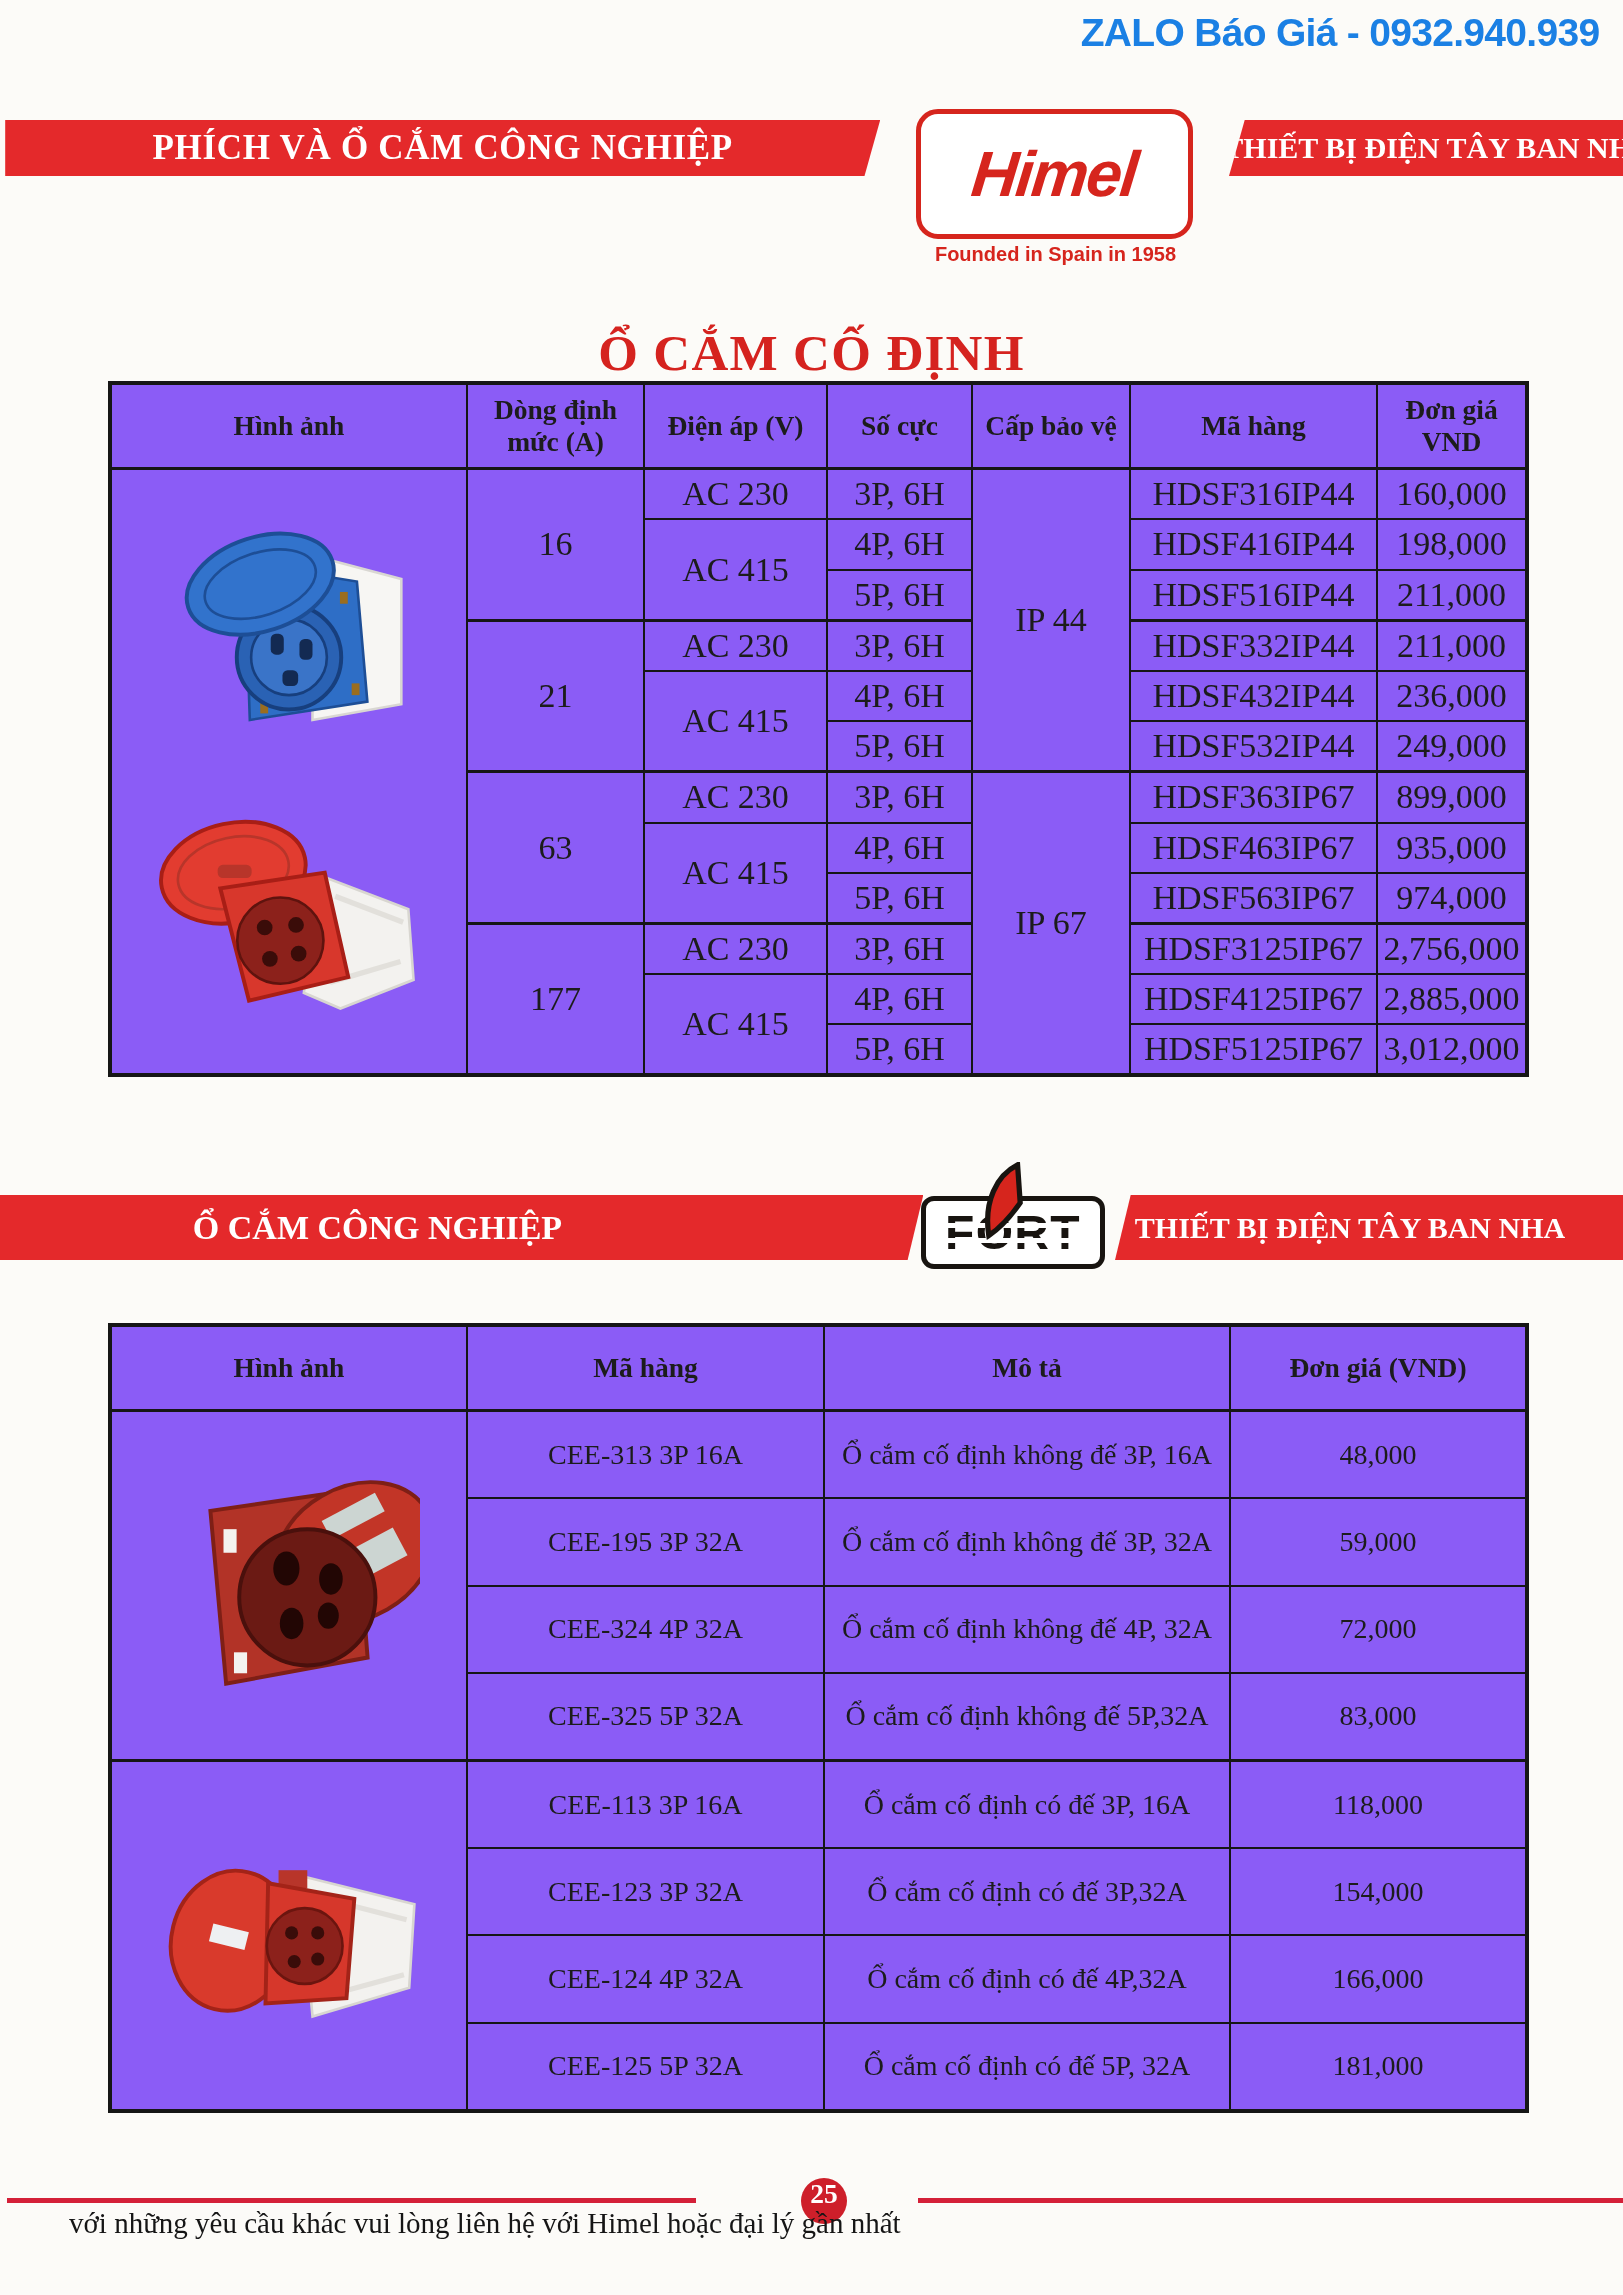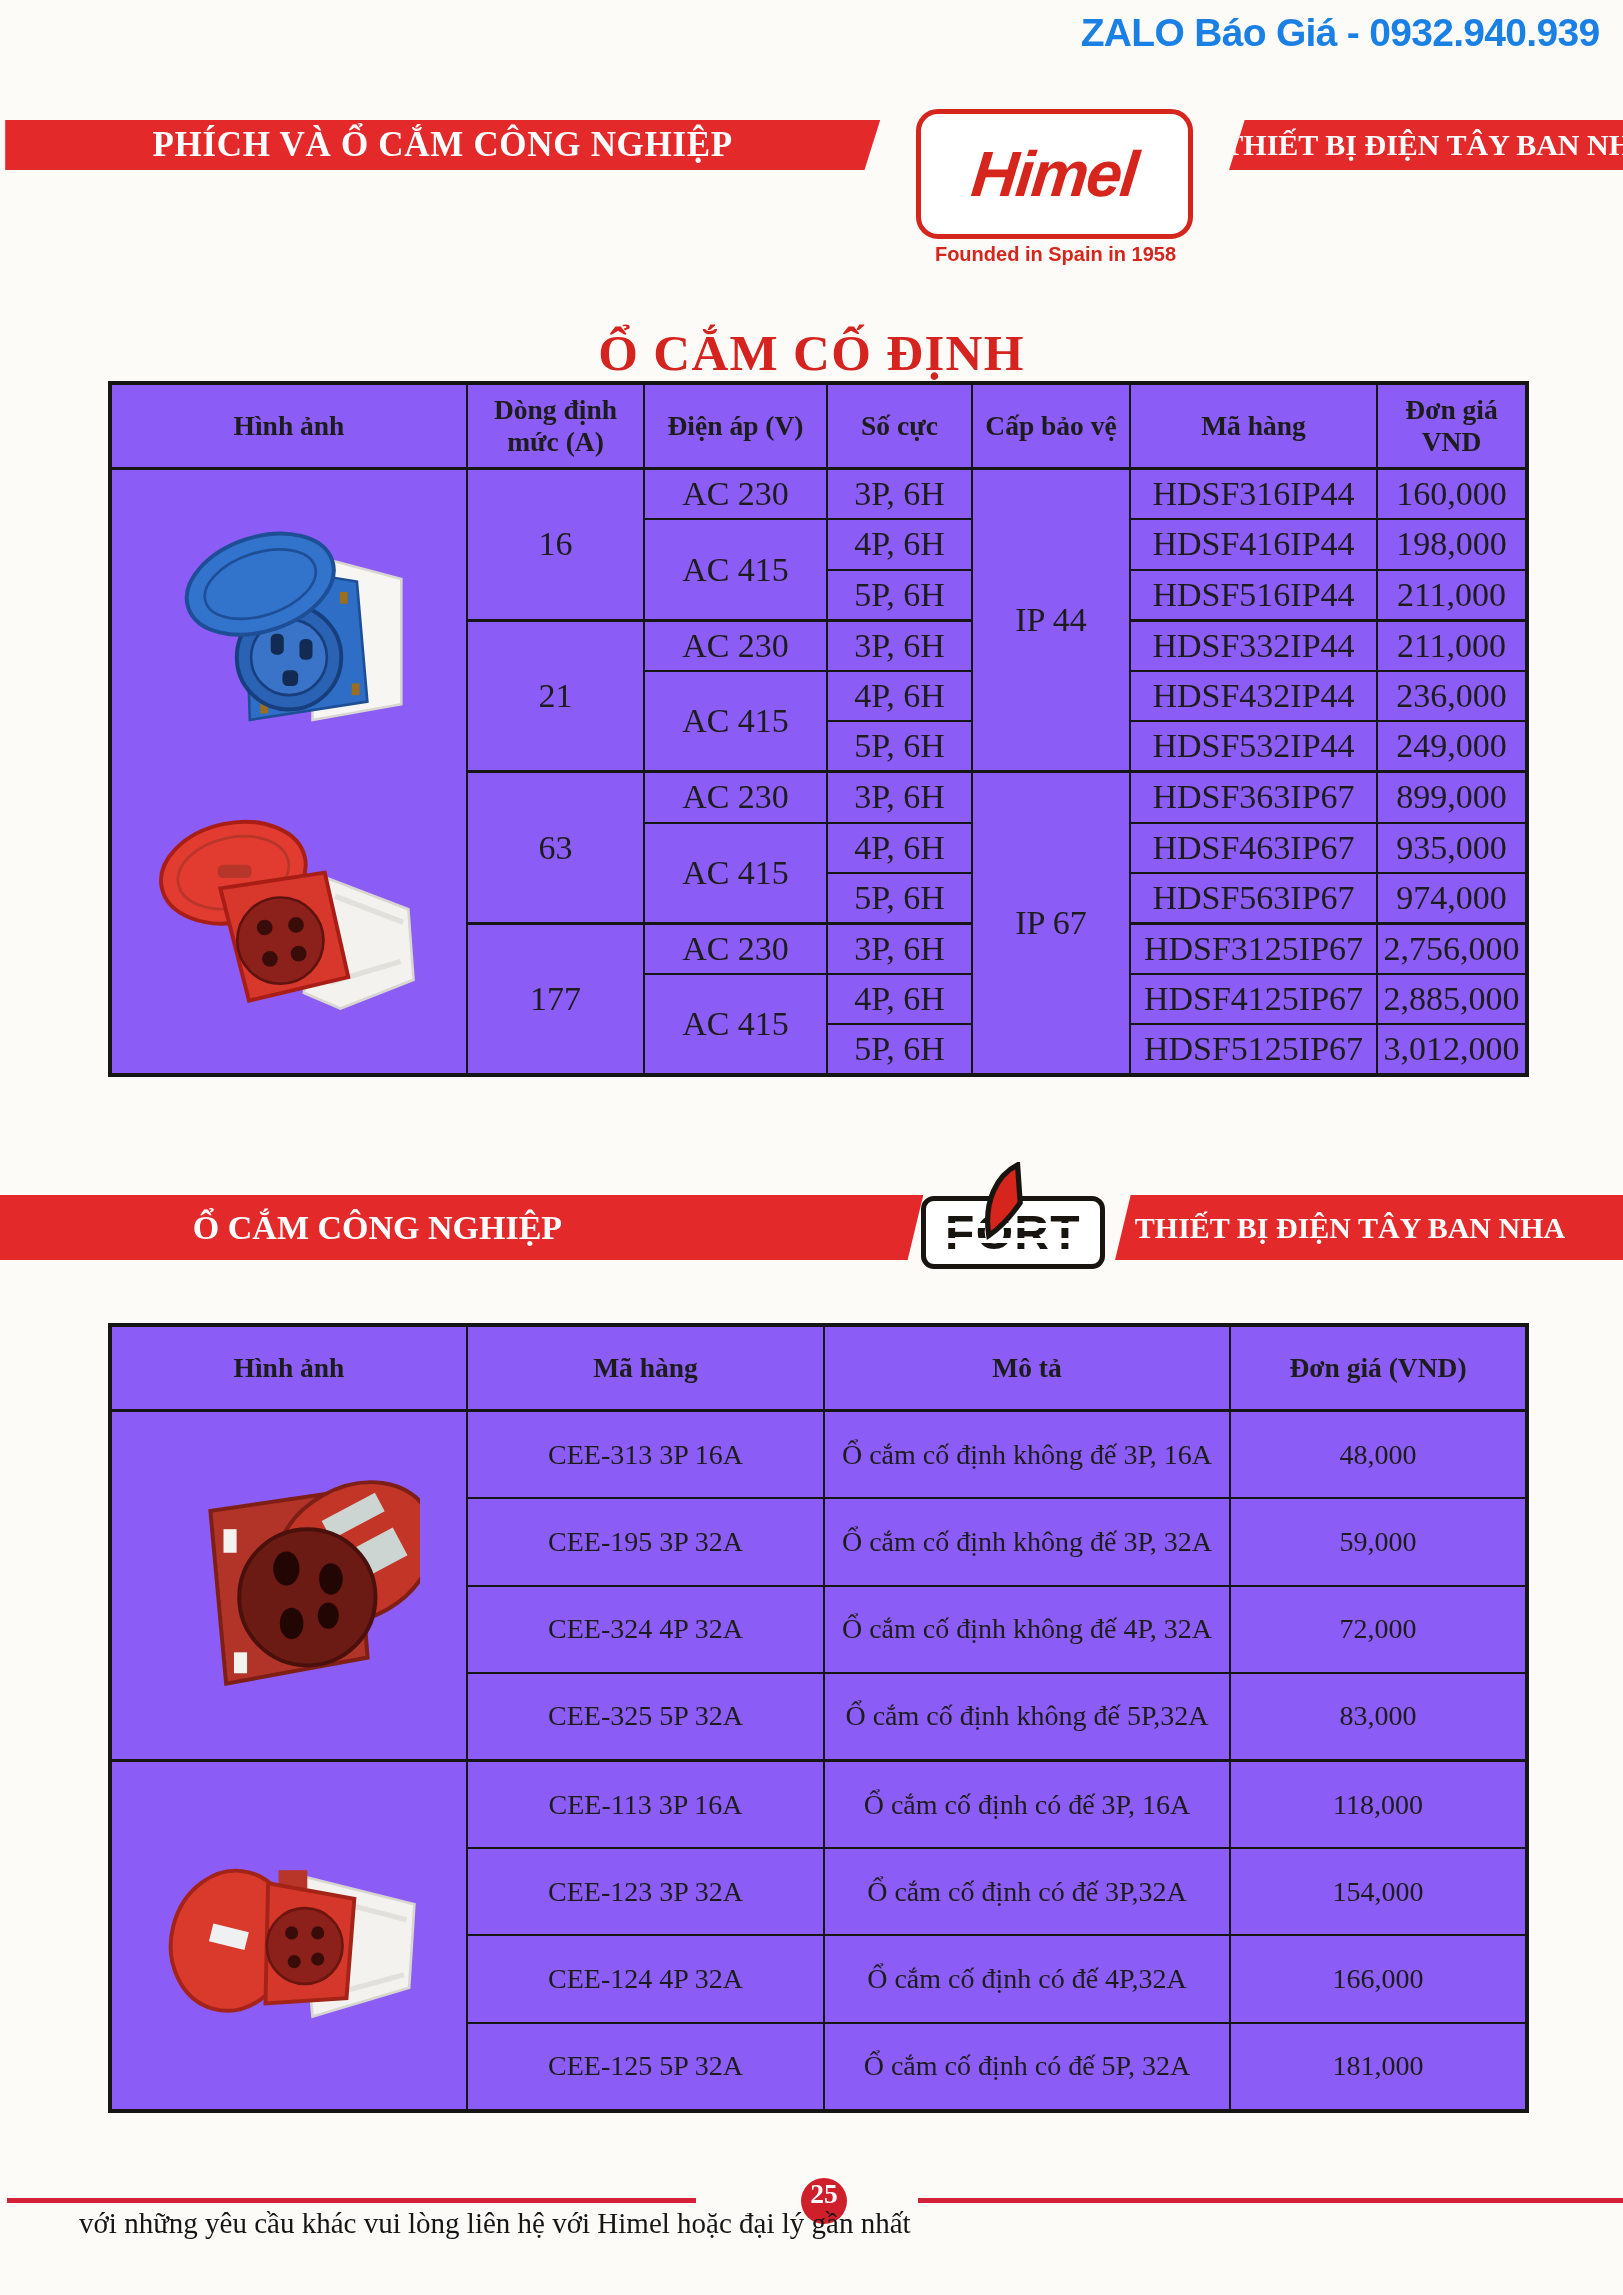--- a/index.html
+++ b/index.html
@@ -9,21 +9,21 @@
     font-family:"Liberation Serif","DejaVu Serif",serif;
     color:#1c1c1c;
   }
   
   .zalo{
     position:absolute;top:10.5px;right:23.6px;
     font-family:"Liberation Sans","DejaVu Sans",sans-serif;
     font-weight:bold;font-size:39px;letter-spacing:-0.7px;color:#1b80e4;
   }
   
-  .bar{position:absolute;height:50px;background:#e4292b;}
+  .bar{position:absolute;height:56px;background:#e4292b;}
   .bar .bar-text{
     position:absolute;inset:0;display:flex;align-items:center;justify-content:center;
     color:#fff;font-weight:bold;white-space:nowrap;
   }
   .hdr1-left{left:5.2px;top:120px;width:875px;
     clip-path:polygon(0 0,100% 0,calc(100% - 15.7px) 100%,0 100%);}
   .hdr1-left .bar-text{font-size:35px;letter-spacing:0.7px;}
   .hdr1-right{left:1229px;top:120px;width:419px;
     clip-path:polygon(15.7px 0,100% 0,100% 100%,0 100%);}
   .hdr1-right .bar-text{font-size:30px;}
@@ -96,21 +96,21 @@
   
   .fline{position:absolute;top:2198px;height:4.6px;background:#d42038;}
   .fline.l{left:6.5px;width:689px;}
   .fline.r{left:918px;width:705px;}
   .fcircle{
     position:absolute;left:801px;top:2178px;width:46px;height:46px;border-radius:50%;
     background:#ce1f2a;color:#fff;display:flex;align-items:flex-start;justify-content:center;
     font-size:27.5px;font-weight:bold;
   }
   .fnote{
-    position:absolute;left:79px;top:2207px;width:713px;text-align:center;
+    position:absolute;left:69px;top:2207px;width:713px;text-align:center;
     font-size:29px;color:#151515;white-space:nowrap;
   }
 </style>
 </head>
 <body>
 
 <div class="zalo">ZALO Báo Giá - 0932.940.939</div>
 
 <div class="bar hdr1-left">
   <div class="bar-text">PHÍCH VÀ Ổ CẮM CÔNG NGHIỆP</div>

